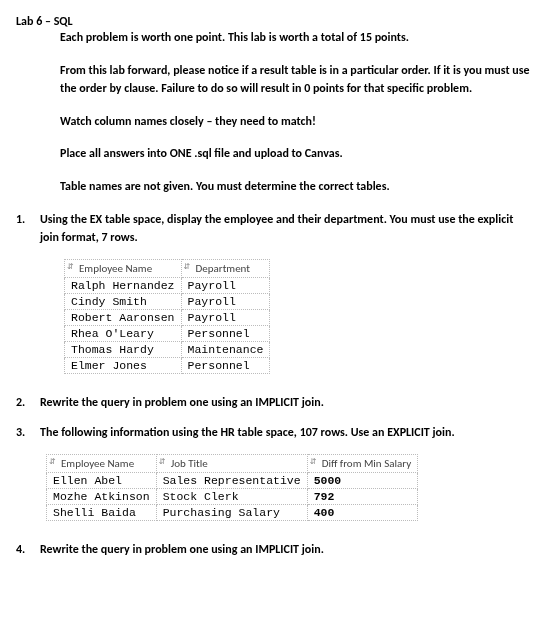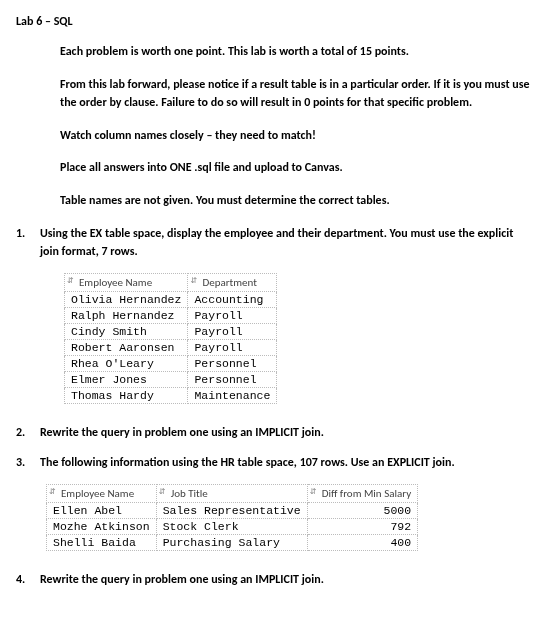--- a/index.html
+++ b/index.html
@@ -6,21 +6,20 @@
     body {
       font-family: Calibri, Arial, sans-serif;
       font-size: 12px;
       color: #000;
       background: #fff;
       padding: 14px 16px;
       width: 546px;
     }
     .title {
       font-weight: bold;
-      margin-bottom: 14px;
     }
     .para {
       font-weight: bold;
       margin-bottom: 14px;
       line-height: 1.55;
       margin-left: 44px;
     }
     .q {
       font-weight: bold;
       margin-bottom: 12px;
@@ -54,21 +53,21 @@
       font-size: 8px;
       color: #888;
       line-height: 1;
     }
     td {
       font-family: "Courier New", Courier, monospace;
       font-size: 11.5px;
       padding: 1px 6px;
       border: 1px dotted #bcbcbc;
     }
-    .num { text-align: right; }
+    .num { text-align: left; font-weight: bold; }
     .tbl2-wrap {
       margin-left: 30px;
       margin-bottom: 16px;
       display: inline-block;
     }
   </style>
 </head>
 <body>
 
 
@@ -97,46 +96,42 @@
           <span>Employee Name</span>
         </th>
         <th>
           <span class="sort-icon">⇵</span>
           <span>Department</span>
         </th>
       </tr>
     </thead>
     <tbody id="q1-body">
         <tr>
-          <td>Olivia Hernandez</td>
-          <td>Accounting</td>
-        </tr>
-        <tr>
           <td>Ralph Hernandez</td>
           <td>Payroll</td>
         </tr>
         <tr>
           <td>Cindy Smith</td>
           <td>Payroll</td>
         </tr>
         <tr>
           <td>Robert Aaronsen</td>
           <td>Payroll</td>
         </tr>
         <tr>
           <td>Rhea O'Leary</td>
           <td>Personnel</td>
         </tr>
         <tr>
+          <td>Thomas Hardy</td>
+          <td>Maintenance</td>
+        </tr>
+        <tr>
           <td>Elmer Jones</td>
           <td>Personnel</td>
-        </tr>
-        <tr>
-          <td>Thomas Hardy</td>
-          <td>Maintenance</td>
         </tr>
       </tbody>
   </table>
 </div>
 
 <div class="q">
   <div class="q-row">
     <span class="q-num">2.</span>
     <span class="q-text">Rewrite the query in problem one using an IMPLICIT join.</span>
   </div>

